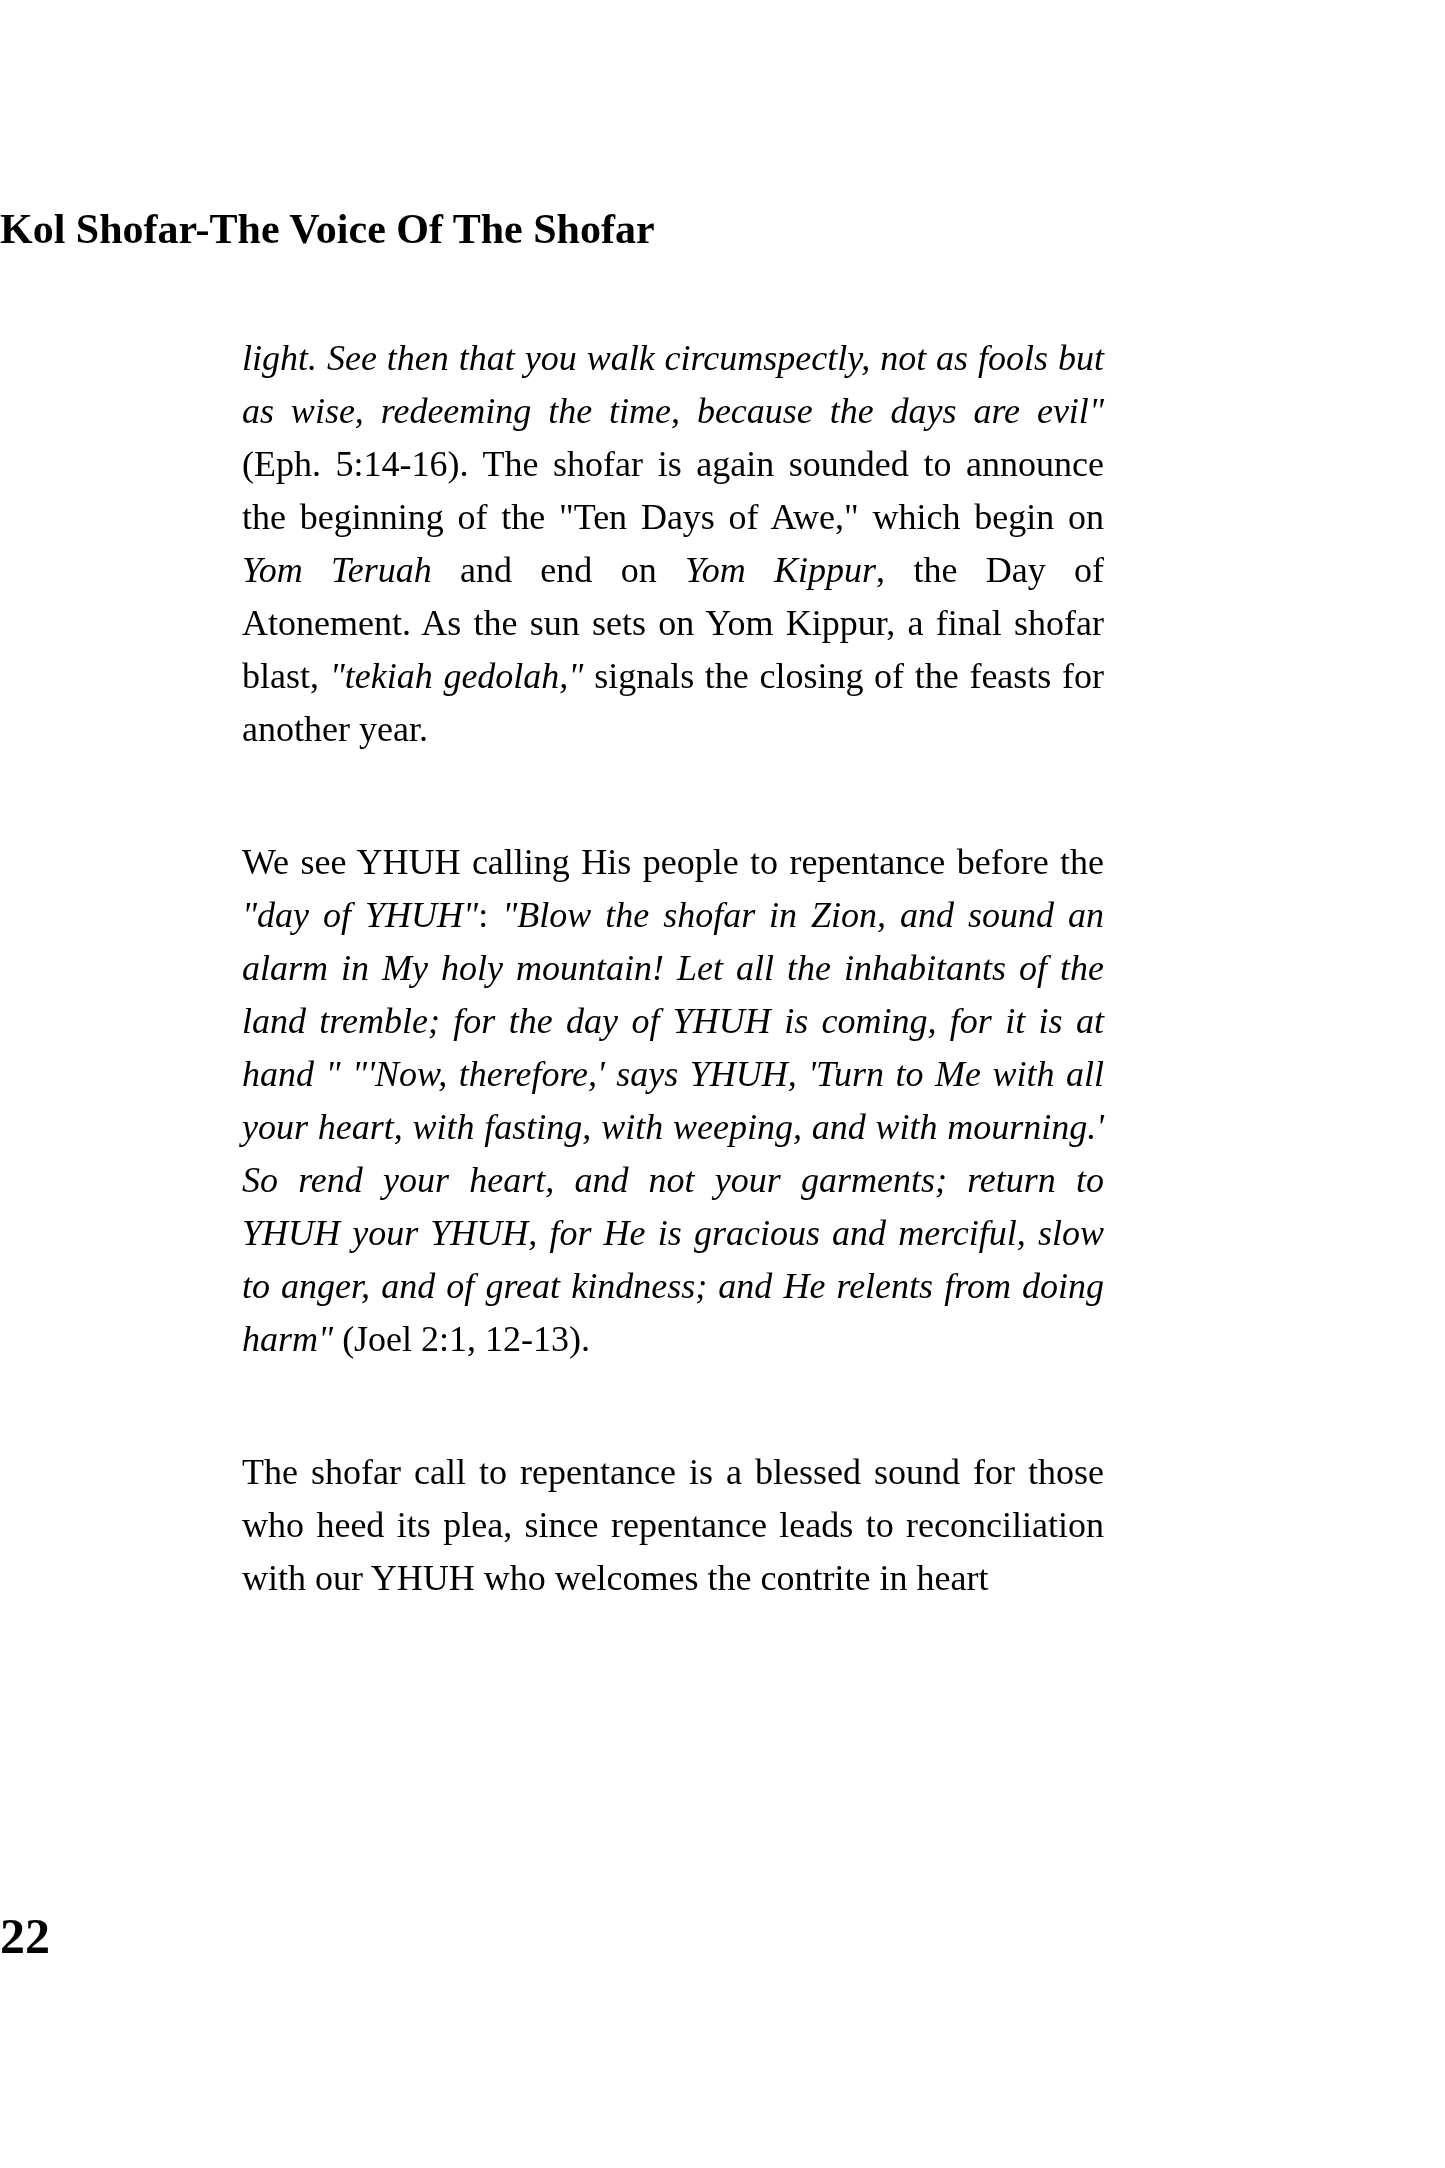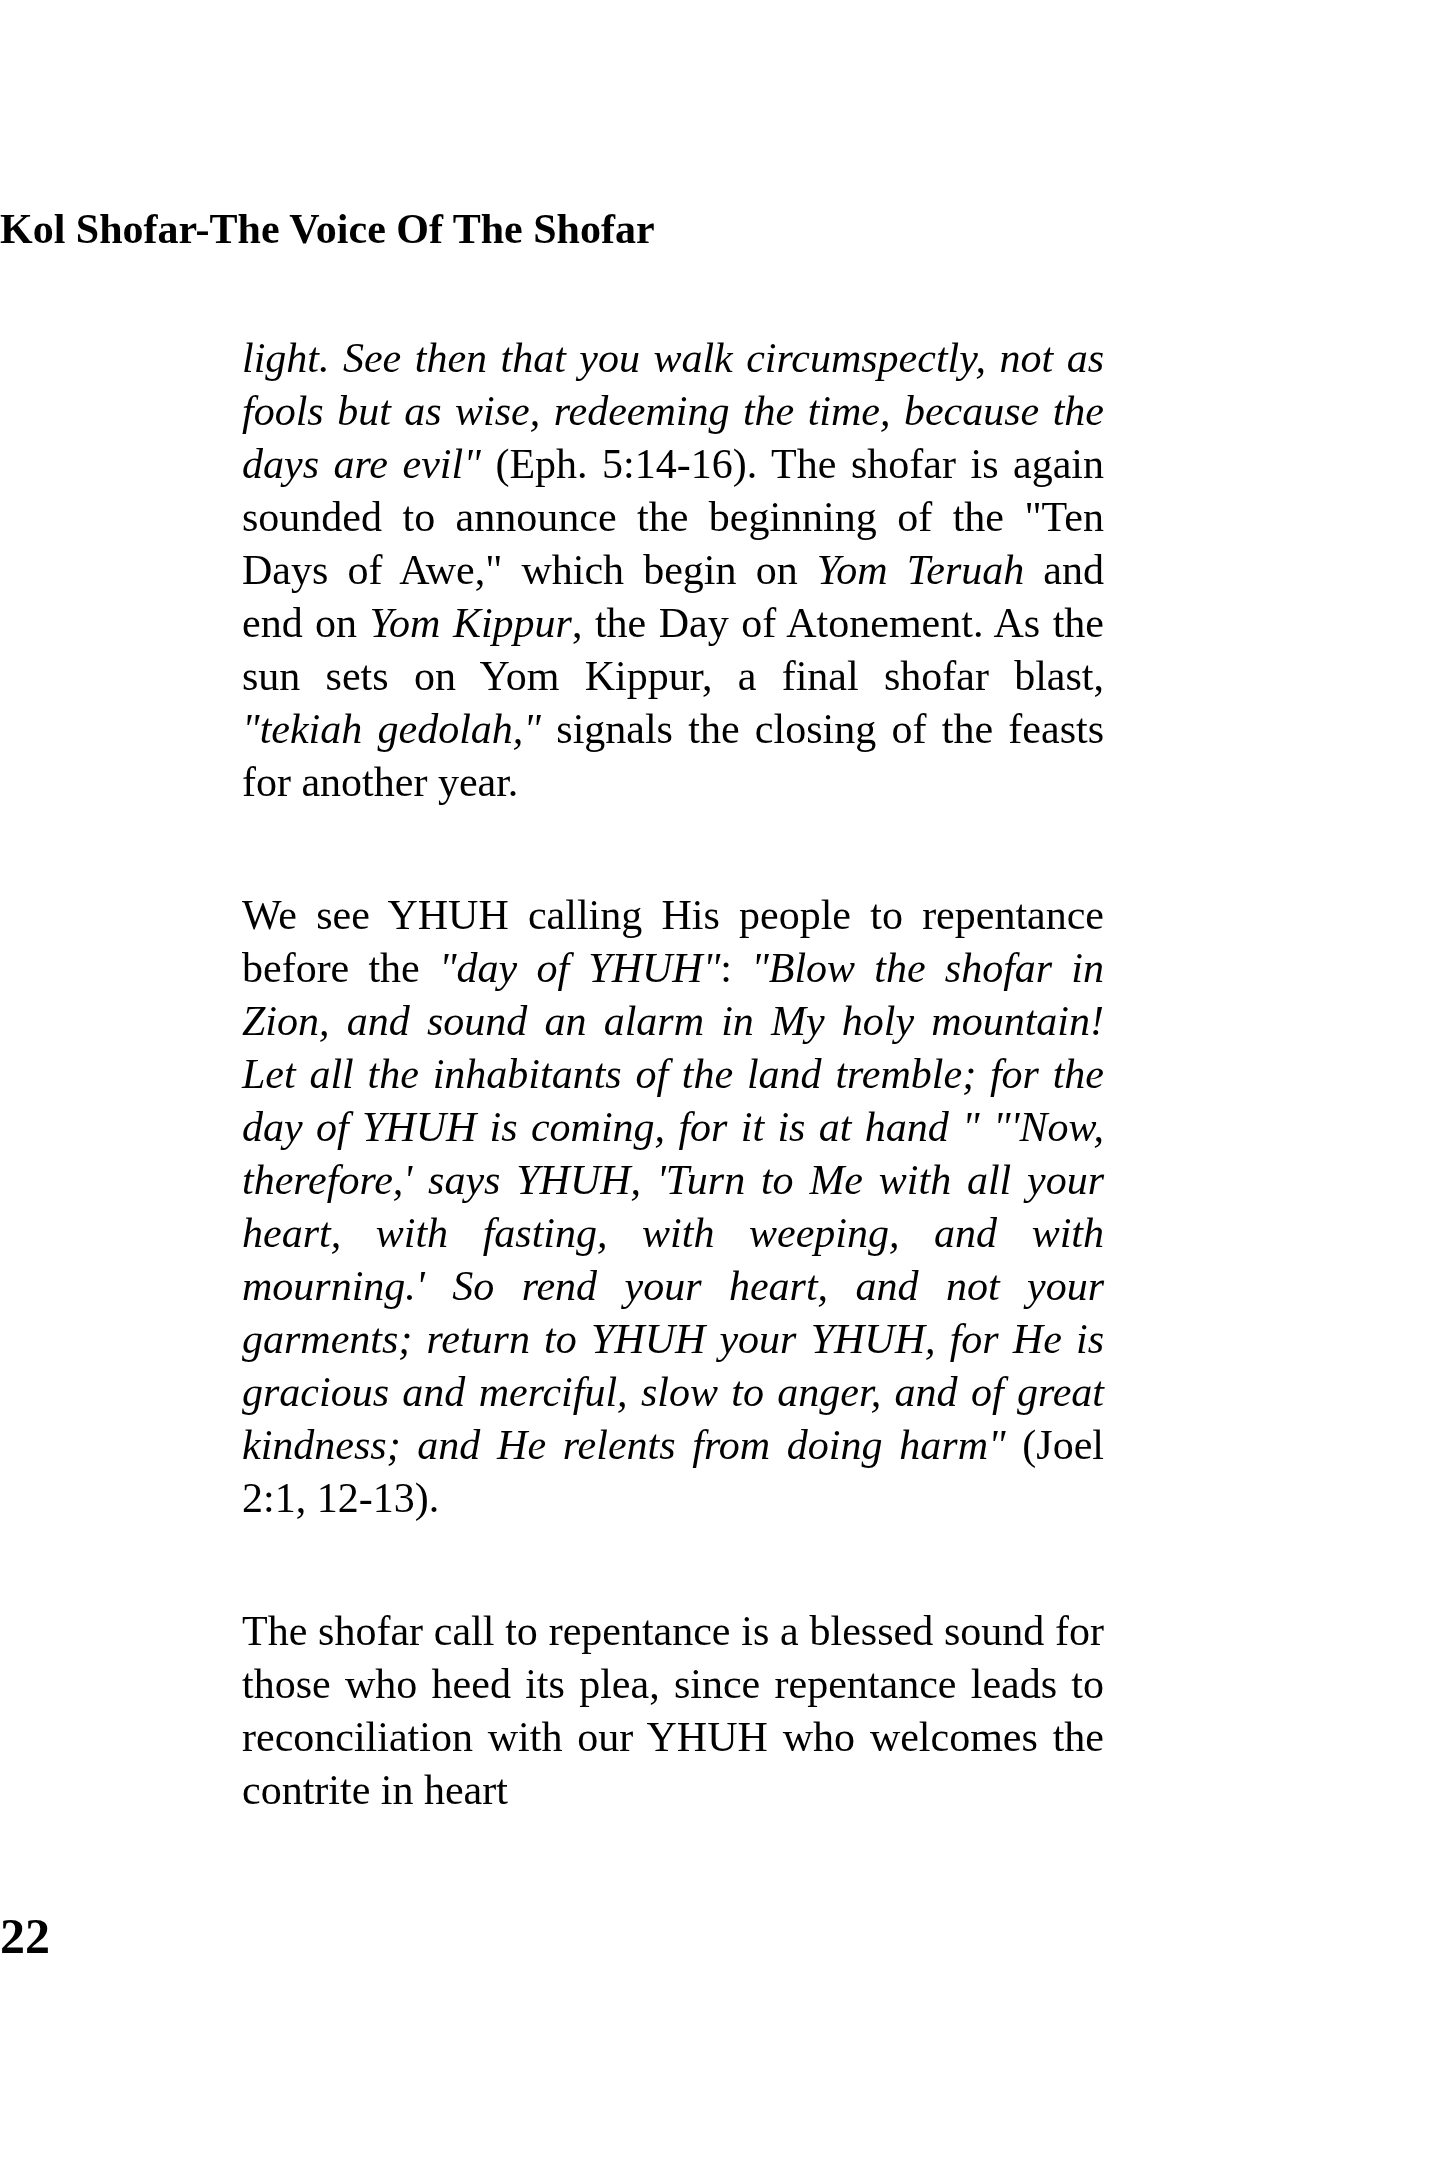--- a/index.html
+++ b/index.html
@@ -25,21 +25,21 @@
     font-size: 42px;
     line-height: 1.15;
     letter-spacing: 0px;
     margin: 0;
   }
   .body-text {
     position: absolute;
     top: 332px;
     left: 242px;
     width: 862px;
-    font-size: 42px;
+    font-size: 36px;
     line-height: 53px;
     text-align: justify;
   }
   .body-text p {
     margin: 0 0 80px 0;
   }
   .body-text p:last-child {
     margin-bottom: 0;
   }
   .it {

